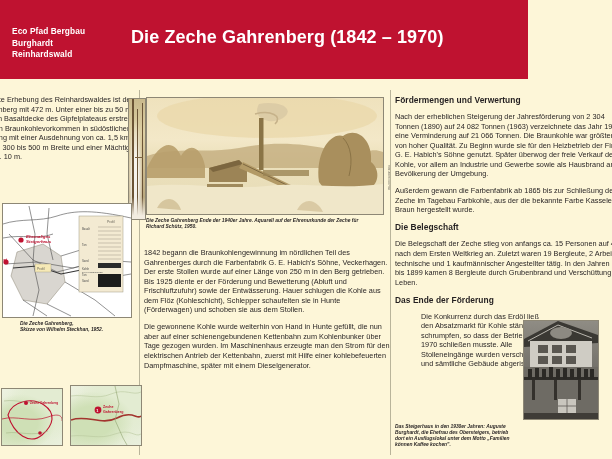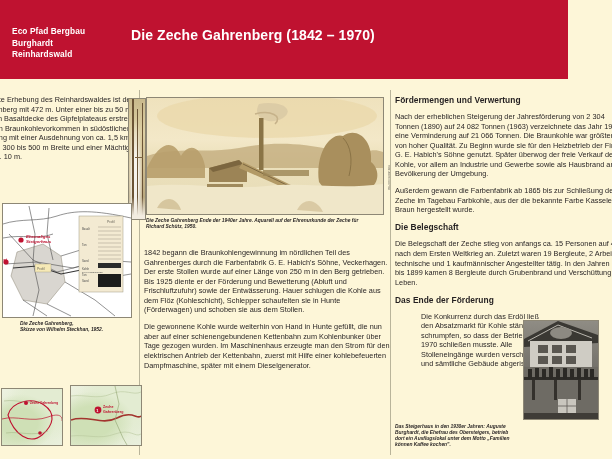--- a/index.html
+++ b/index.html
@@ -14,42 +14,42 @@
     overflow: hidden;
     background: #fdf6d8;
     font-family: "Liberation Sans", sans-serif;
     color: #231f20;
   }
 
   
   .header {
     position: absolute;
     left: 0; top: 0;
-    width: 568px;
+    width: 528px;
     height: 79px;
     background: #bf1230;
     box-sizing: border-box;
   }
   .brand {
     position: absolute;
     left: 12px;
     top: 26px;
     color: #ffffff;
     font-size: 8.3px;
     font-weight: bold;
     line-height: 11.6px;
     letter-spacing: 0.1px;
     white-space: nowrap;
   }
   .board-title {
     position: absolute;
     left: 131px;
     top: 27px;
     color: #ffffff;
-    font-size: 14px;
+    font-size: 18px;
     font-weight: bold;
     letter-spacing: 0.1px;
     white-space: nowrap;
   }
 
   
   .col {
     position: absolute;
     box-sizing: border-box;
   }

